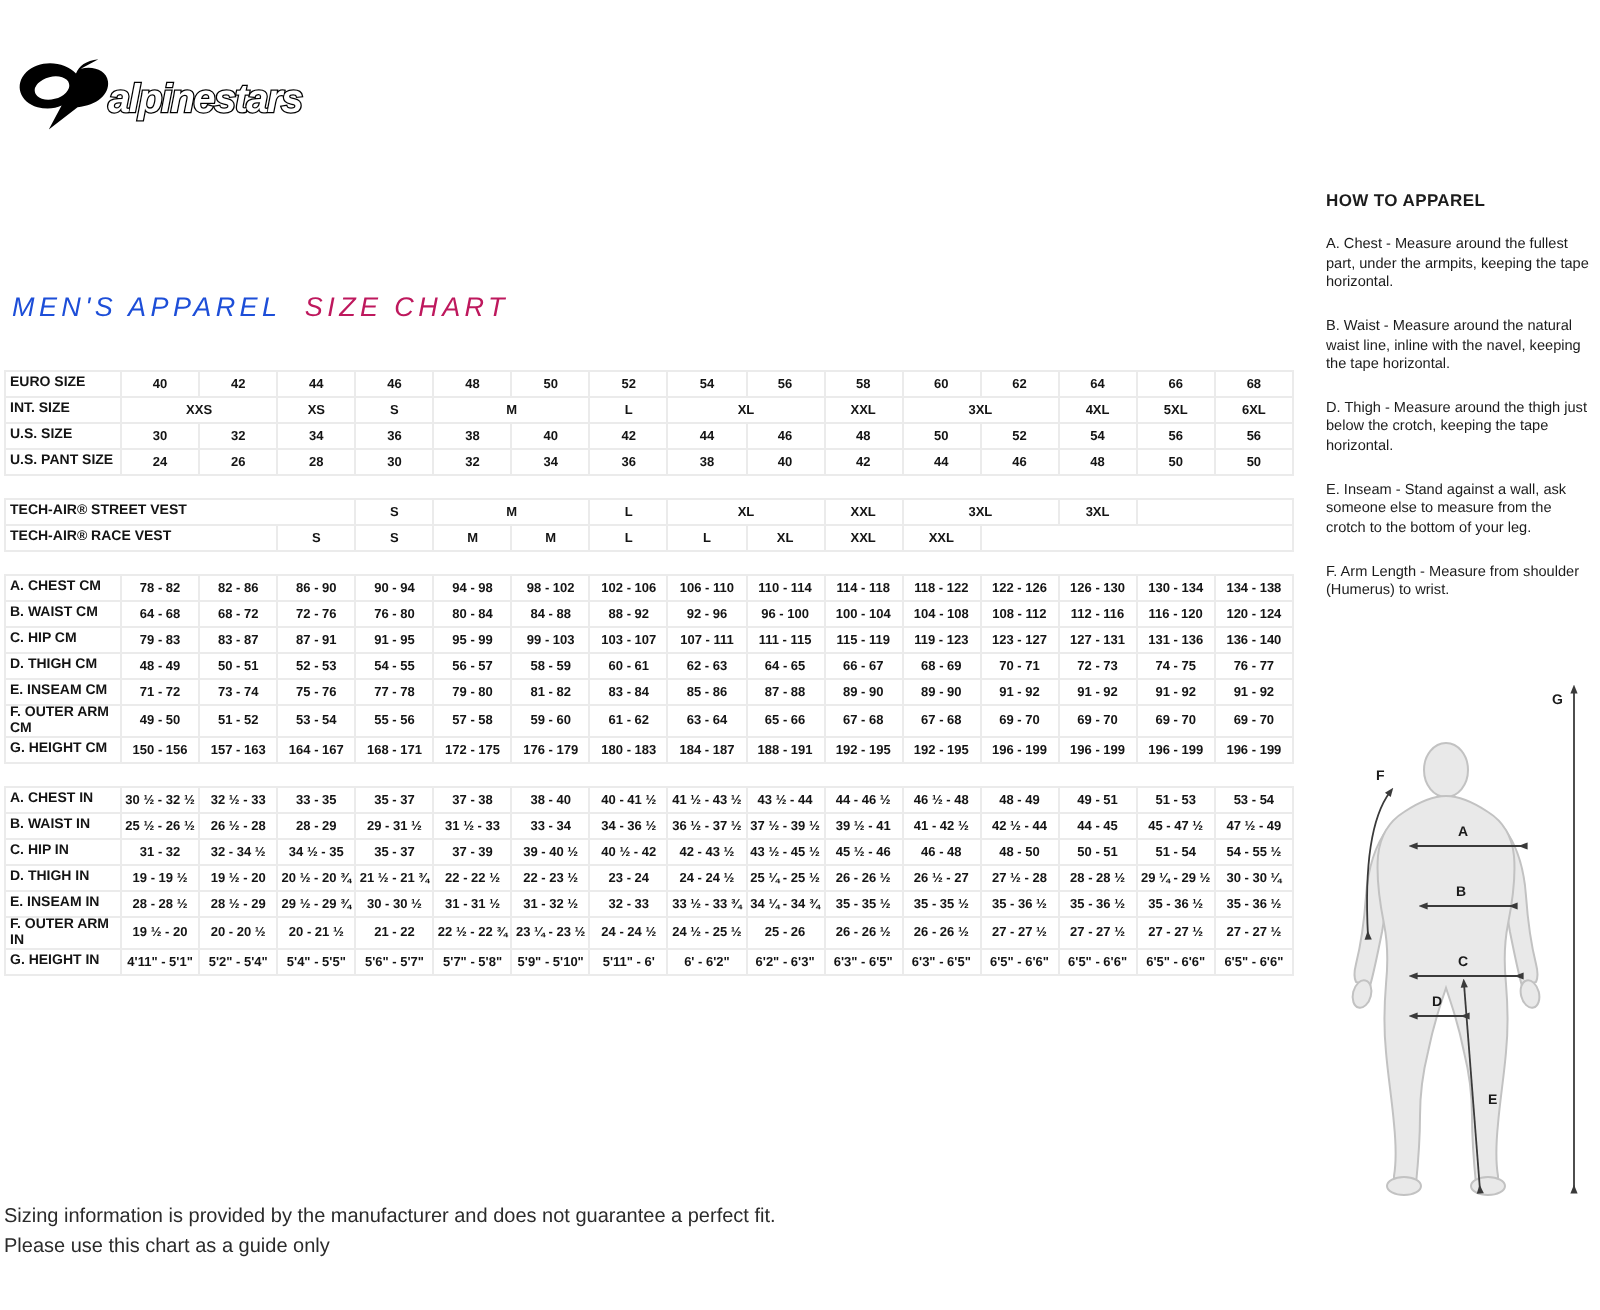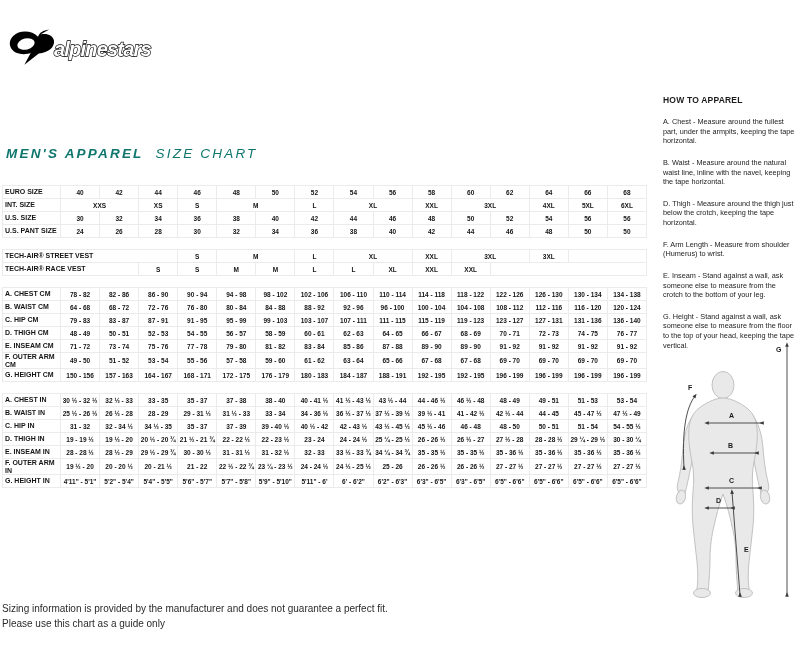--- a/index.html
+++ b/index.html
@@ -5,22 +5,22 @@
   html,body{margin:0;padding:0;background:#fff;}
   #page{position:relative;width:800px;height:630px;background:#fff;overflow:hidden;
         font-family:"Liberation Sans",sans-serif;color:#111;}
 
   
   #logo{position:absolute;left:6px;top:22px;width:160px;height:52px;}
 
   
   #title{position:absolute;left:6px;top:146px;font-style:italic;font-size:13.5px;
          letter-spacing:2.2px;white-space:nowrap;}
-  #title .main{font-weight:700;color:#0f766e;}
-  #title .sub{font-weight:400;color:#0f766e;margin-left:6px;}
+  #title .main{font-weight:400;color:#1d4ed8;}
+  #title .sub{font-weight:400;color:#be185d;margin-left:6px;}
 
   
   #table-wrap{position:absolute;left:2px;top:185px;}
   table{border-collapse:collapse;table-layout:fixed;width:645px;}
   col.lab{width:58px;}
   th,td{border:1px solid #ebebeb;padding:0;height:12px;line-height:11px;
         font-size:6.5px;font-weight:700;text-align:center;color:#141414;
         white-space:nowrap;overflow:hidden;}
   th{text-align:left;font-size:7px;padding-left:2px;white-space:normal;
      line-height:1.08;overflow:visible;}
@@ -437,23 +437,22 @@
           </tr>
         </tbody>
     </table>
   </div>
 
   <div id="howto">
     <h3>HOW TO APPAREL</h3>
     <p>A. Chest - Measure around the fullest part, under the armpits, keeping the tape horizontal.</p>
     <p>B. Waist - Measure around the natural waist line, inline with the navel, keeping the tape horizontal.</p>
     <p>D. Thigh - Measure around the thigh just below the crotch, keeping the tape horizontal.</p>
+    <p>E. Inseam - Stand against a wall, ask someone else to measure from the crotch to the bottom of your leg.</p>
     <p>F. Arm Length - Measure from shoulder (Humerus) to wrist.</p>
-    <p>E. Inseam - Stand against a wall, ask someone else to measure from the crotch to the bottom of your leg.</p>
-    <p>G. Height - Stand against a wall, ask someone else to measure from the floor to the top of your head, keeping the tape vertical.</p>
   </div>
 
   <svg id="figure" viewBox="0 0 150 275">
     <defs>
       <marker id="arr" markerWidth="6" markerHeight="6" refX="3" refY="3" orient="auto">
         <path d="M0,3 L5,1 L5,5 Z" fill="#3a3a3a"></path>
       </marker>
     </defs>
     <g fill="#e9e9e9" stroke="#c2c2c2" stroke-width="1">
       <ellipse cx="73" cy="55" rx="11" ry="13.5"></ellipse>

